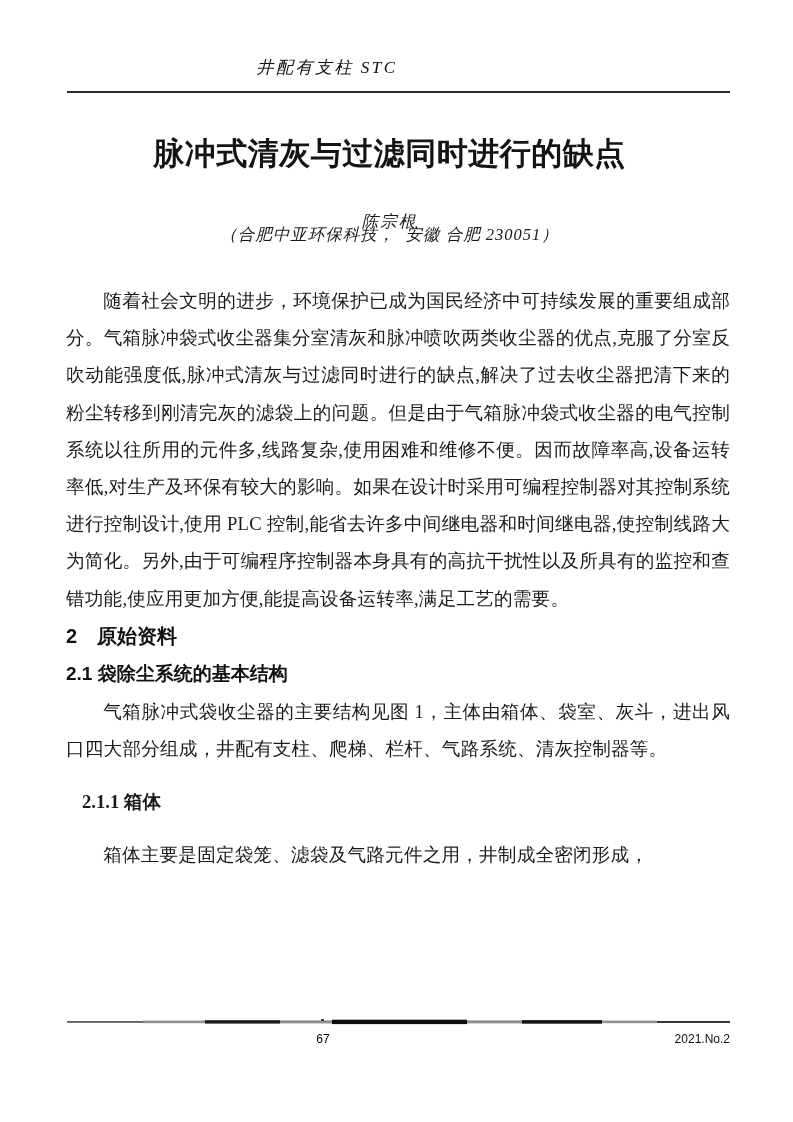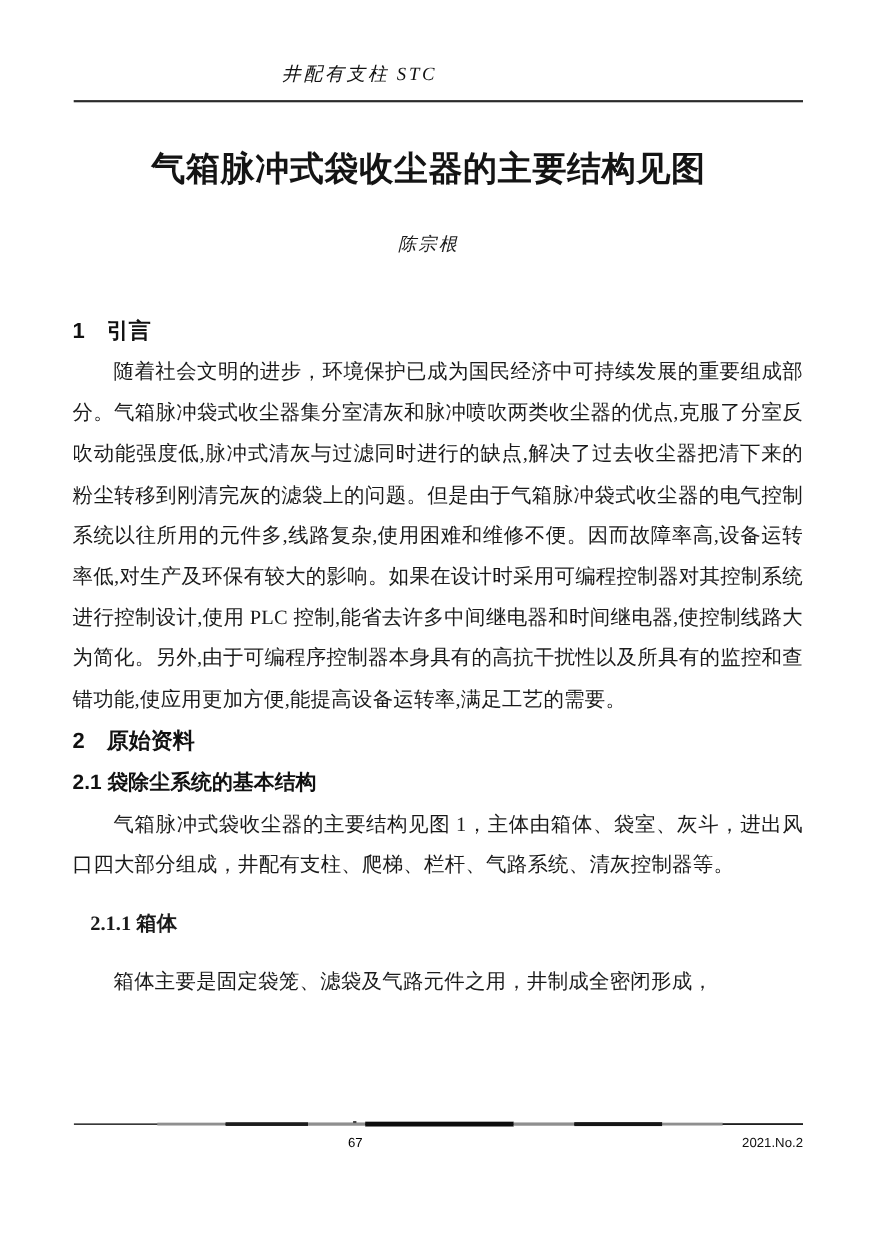--- a/index.html
+++ b/index.html
@@ -119,28 +119,28 @@
 </style>
 </head>
 <body>
 
 <div class="page">
 
   <div class="journal-name">井配有支柱 STC</div>
 
   <div class="header-rule"></div>
 
-  <h1 class="article-title">气箱脉冲式袋收尘器的主要结构见图</h1>
+  <h1 class="article-title">脉冲式清灰与过滤同时进行的缺点</h1>
 
   <div class="author">陈宗根</div>
 
+  <div class="affiliation">（合肥中亚环保科技，  安徽 合肥 230051）</div>
 
   <main class="body-flow">
 
-    <h2 class="sec">1　引言</h2>
 
     <p class="para">随着社会文明的进步，环境保护已成为国民经济中可持续发展的重要组成部分。气箱脉冲袋式收尘器集分室清灰和脉冲喷吹两类收尘器的优点,克服了分室反吹动能强度低,脉冲式清灰与过滤同时进行的缺点,解决了过去收尘器把清下来的粉尘转移到刚清完灰的滤袋上的问题。但是由于气箱脉冲袋式收尘器的电气控制系统以往所用的元件多,线路复杂,使用困难和维修不便。因而故障率高,设备运转率低,对生产及环保有较大的影响。如果在设计时采用可编程控制器对其控制系统进行控制设计,使用 PLC 控制,能省去许多中间继电器和时间继电器,使控制线路大为简化。另外,由于可编程序控制器本身具有的高抗干扰性以及所具有的监控和查错功能,使应用更加方便,能提高设备运转率,满足工艺的需要。</p>
 
     <h2 class="sec">2　原始资料</h2>
 
     <h3 class="subsec">2.1 袋除尘系统的基本结构</h3>
 
     <p class="para">气箱脉冲式袋收尘器的主要结构见图 1，主体由箱体、袋室、灰斗，进出风口四大部分组成，井配有支柱、爬梯、栏杆、气路系统、清灰控制器等。</p>
 
     <div class="subsubsec">2.1.1 箱体</div>

